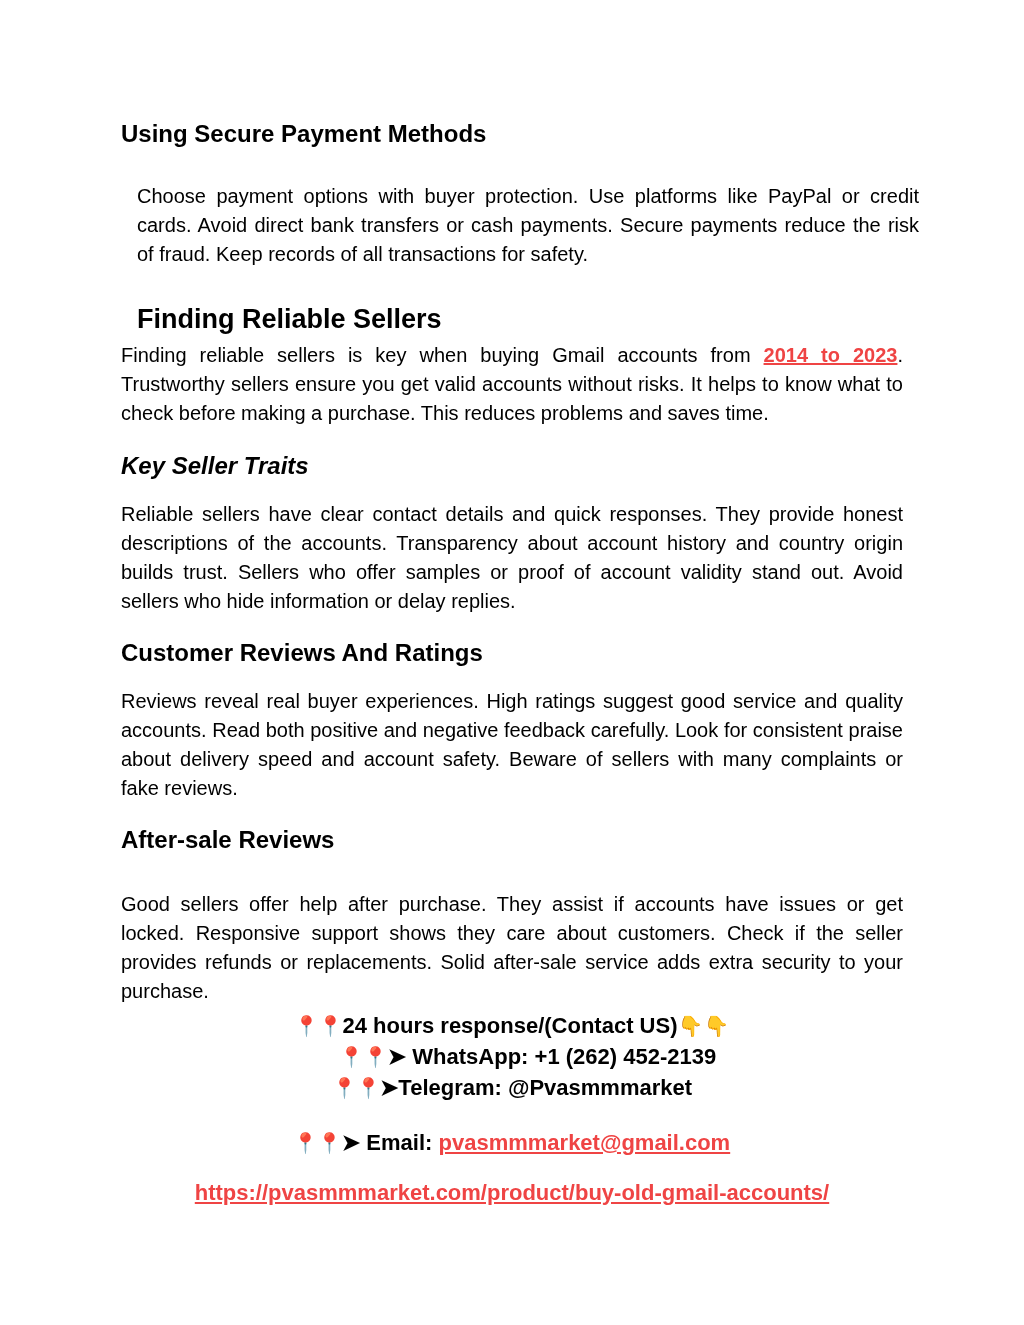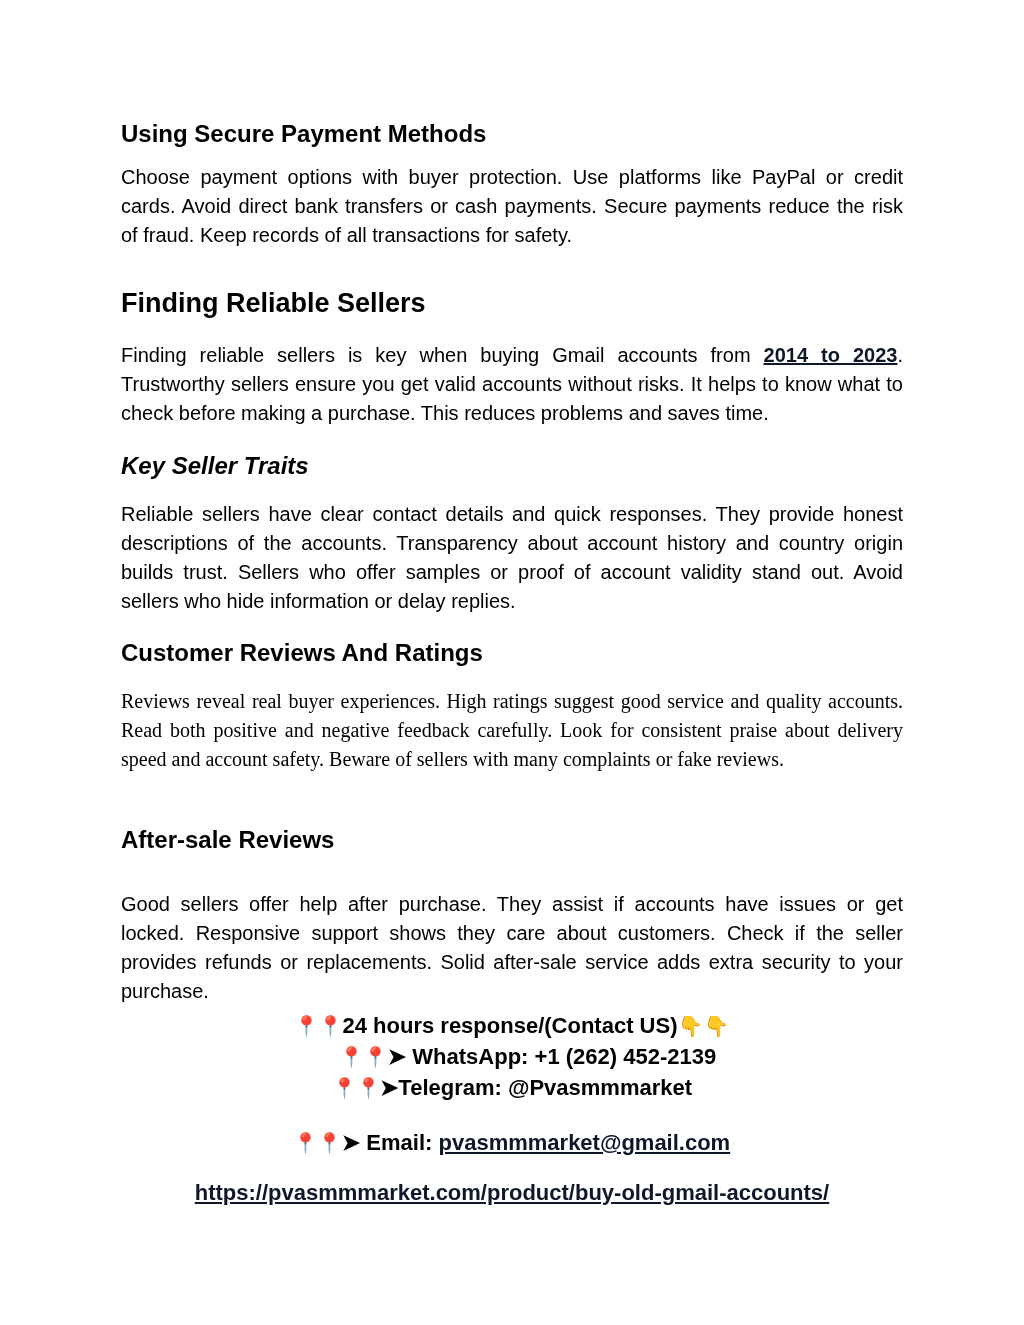--- a/index.html
+++ b/index.html
@@ -1,40 +1,40 @@
 <!DOCTYPE html>
 <html><head>
   <meta charset="utf-8">
   <style>
     html, body { margin: 0; padding: 0; background: #ffffff; }
     body { width: 1024px; height: 1325px; position: relative; overflow: hidden; font-family: "Liberation Sans", sans-serif; color: #000; }
     .page { position: absolute; left: 121px; top: 0; width: 782px; }
     .h3 { position: absolute; left: 0; font-weight: bold; font-size: 24px; line-height: 24px; margin: 0; }
-    .h2 { position: absolute; left: 0; font-weight: bold; font-size: 27px; line-height: 32px; margin: 0; }
+    .h2 { position: absolute; left: 0; font-weight: bold; font-size: 27px; line-height: 32px; margin: 16px; }
     .p { position: absolute; left: 0; width: 782px; font-size: 20px; line-height: 29px; text-align: justify; margin: 0; }
-    a.link { color: #0f172a; }
+    a.link { color: #ef4444; }
     .contact { position: absolute; left: 0; width: 1024px; text-align: center; font-weight: bold; font-size: 22px; line-height: 31px; }
     .pin { color: #e03a2f; font-weight: normal; font-size: 20px; display: inline-block; width: 24px; text-align: center; }
     .hand { color: #f2b400; font-weight: normal; font-size: 20px; display: inline-block; width: 26px; text-align: center; }
   </style>
 </head>
 <body>
 
 <div class="page">
   <h3 class="h3" style="top:122px;">Using Secure Payment Methods</h3>
-  <p class="p" style="top:163px;">Choose payment options with buyer protection. Use platforms like PayPal or credit cards. Avoid direct bank transfers or cash payments. Secure payments reduce the risk of fraud. Keep records of all transactions for safety.</p>
+  <p class="p" style="top:182px;margin-left:16px;">Choose payment options with buyer protection. Use platforms like PayPal or credit cards. Avoid direct bank transfers or cash payments. Secure payments reduce the risk of fraud. Keep records of all transactions for safety.</p>
 
   <h2 class="h2" style="top:287px;">Finding Reliable Sellers</h2>
   <p class="p" style="top:341px;"><span>Finding reliable sellers is key when buying Gmail accounts from </span><a class="link" style="font-weight:bold;" href="#">2014 to 2023</a><span>. Trustworthy sellers ensure you get valid accounts without risks. It helps to know what to check before making a purchase. This reduces problems and saves time.</span></p>
 
   <h3 class="h3" style="top:454px;font-style:italic;">Key Seller Traits</h3>
   <p class="p" style="top:500px;">Reliable sellers have clear contact details and quick responses. They provide honest descriptions of the accounts. Transparency about account history and country origin builds trust. Sellers who offer samples or proof of account validity stand out. Avoid sellers who hide information or delay replies.</p>
 
   <h3 class="h3" style="top:641px;">Customer Reviews And Ratings</h3>
-  <p class="p" style="top:687px;font-family:Liberation Serif, serif;">Reviews reveal real buyer experiences. High ratings suggest good service and quality accounts. Read both positive and negative feedback carefully. Look for consistent praise about delivery speed and account safety. Beware of sellers with many complaints or fake reviews.</p>
+  <p class="p" style="top:687px;">Reviews reveal real buyer experiences. High ratings suggest good service and quality accounts. Read both positive and negative feedback carefully. Look for consistent praise about delivery speed and account safety. Beware of sellers with many complaints or fake reviews.</p>
 
   <h3 class="h3" style="top:828px;">After-sale Reviews</h3>
   <p class="p" style="top:874px;margin-top:16px;">Good sellers offer help after purchase. They assist if accounts have issues or get locked. Responsive support shows they care about customers. Check if the seller provides refunds or replacements. Solid after-sale service adds extra security to your purchase.</p>
 </div>
 
 <div class="contact" style="top:1010px;">
   <span class="pin">📍</span><span class="pin">📍</span><span>24 hours response/(Contact US)</span><span class="hand">👇</span><span class="hand">👇</span>
 </div>
 
 <div class="contact" style="top:1041px;padding-left:16px;">

